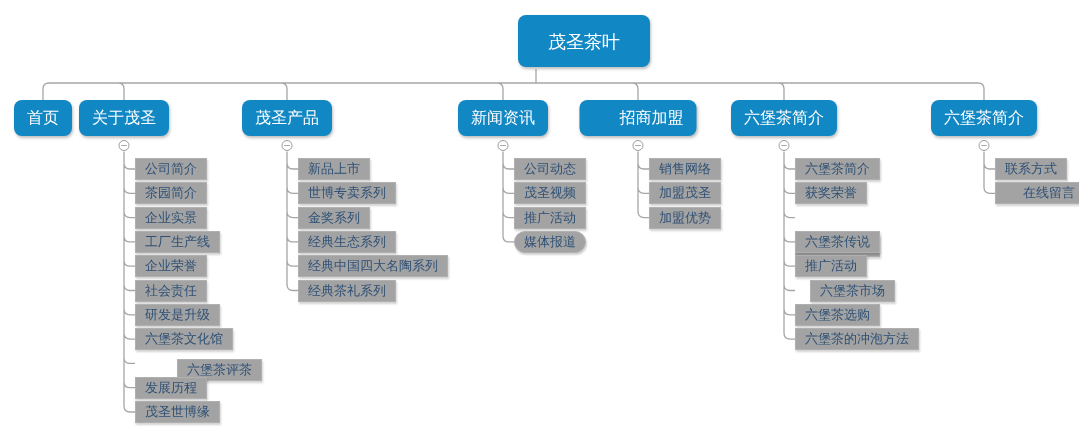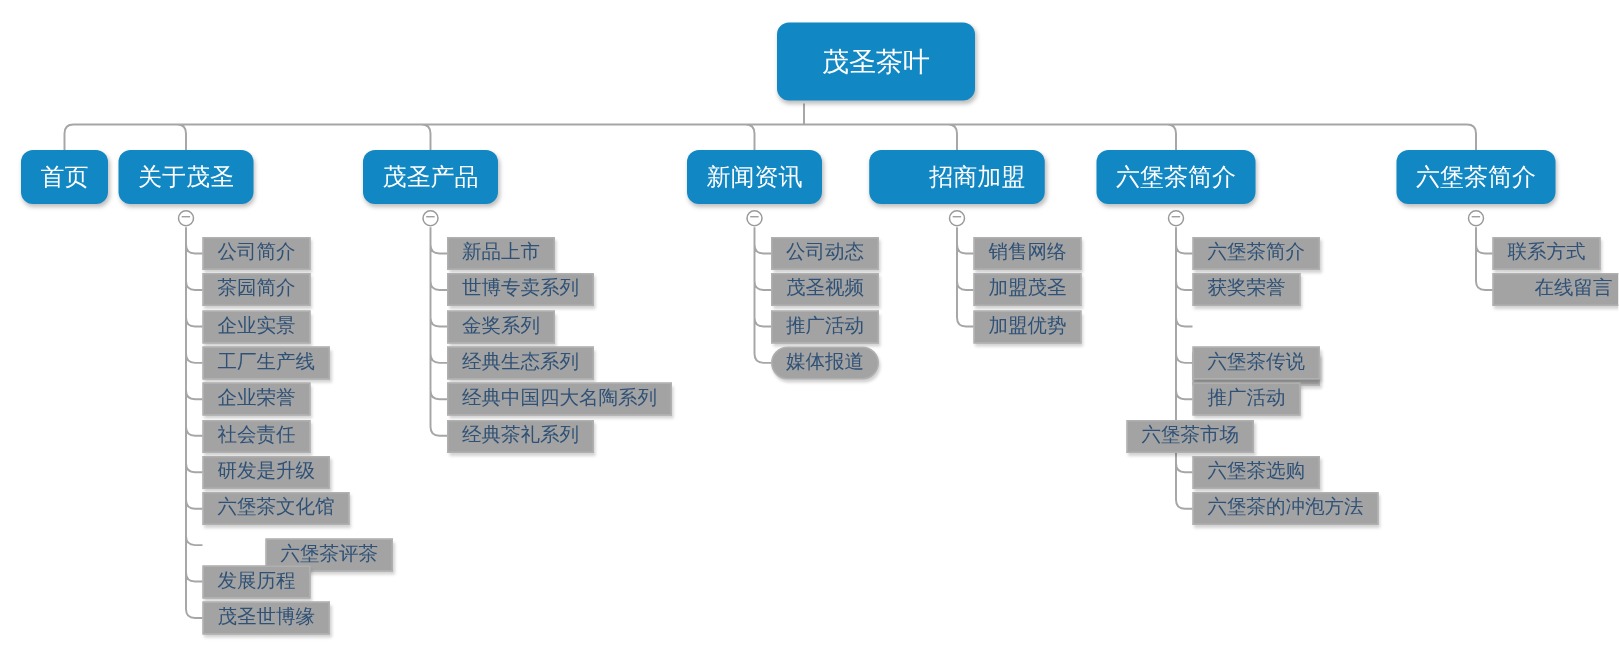--- a/index.html
+++ b/index.html
@@ -69,20 +69,20 @@
     <div class="leaf" style="left: 649px; top: 158px;">销售网络</div>
     <div class="leaf" style="left: 649px; top: 182px;">加盟茂圣</div>
     <div class="leaf" style="left: 649px; top: 207px;">加盟优势</div>
     <div class="node lvl1" style="left: 784px;">六堡茶简介</div>
     <div class="toggle" style="left: 784px;">−</div>
     <div class="leaf" style="left: 795px; top: 158px;">六堡茶简介</div>
     <div class="leaf" style="left: 795px; top: 182px;">获奖荣誉</div>
     <div class="leaf" style="left: 795px; top: 207px; margin-top: 28px;">六堡茶历史</div>
     <div class="leaf" style="left: 795px; top: 231px;">六堡茶传说</div>
     <div class="leaf" style="left: 795px; top: 255px;">推广活动</div>
-    <div class="leaf" style="left: 751px; top: 280px; text-align: right;">六堡茶市场</div>
+    <div class="leaf" style="left: 810px; top: 280px; text-align: right;">六堡茶市场</div>
     <div class="leaf" style="left: 795px; top: 304px;">六堡茶选购</div>
     <div class="leaf" style="left: 795px; top: 328px;">六堡茶的冲泡方法</div>
     <div class="node lvl1" style="left: 984px;">六堡茶简介</div>
     <div class="toggle" style="left: 984px;">−</div>
     <div class="leaf" style="left: 995px; top: 158px;">联系方式</div>
     <div class="leaf" style="left: 995px; top: 182px; padding-left: 27px;">在线留言</div>
   </div>
 
 </body></html>

